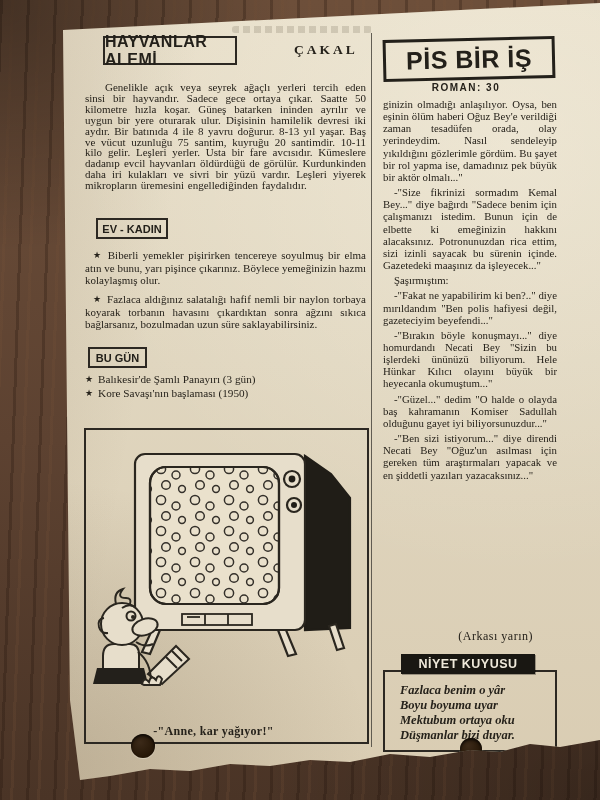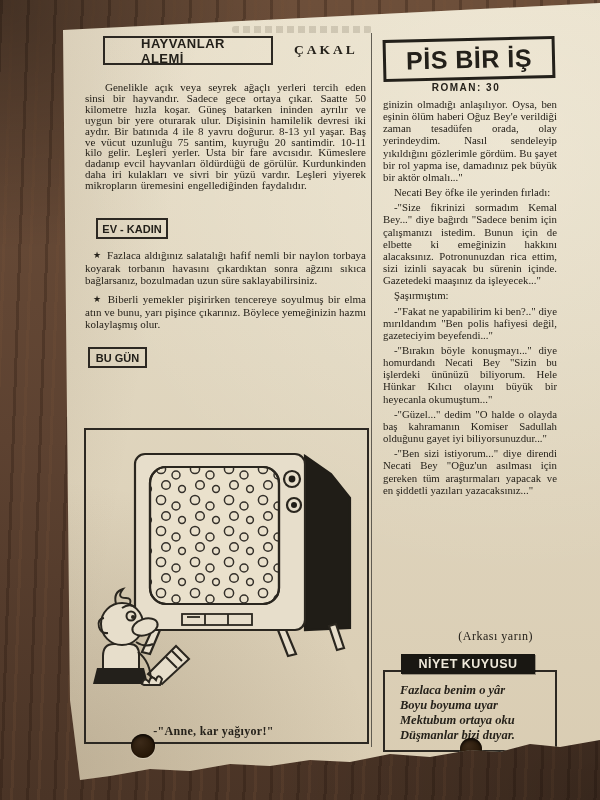--- a/index.html
+++ b/index.html
@@ -33,21 +33,21 @@
     border:2px solid #2c2822;background:transparent;
     font-family:"Liberation Sans","DejaVu Sans",sans-serif;font-weight:bold;
     display:flex;align-items:center;justify-content:center;
     color:#23201a;
   }
   .col-divider{left:371px;top:33px;width:1px;height:714px;background:#4a463e;opacity:.85;}
   .smudge{left:232px;top:26px;width:140px;height:7px;opacity:.22;border-radius:3px;
     background:repeating-linear-gradient(90deg,#6d6450 0 7px,transparent 7px 11px);}
 
   
-  .hay-box{left:103px;top:36px;width:130px;height:25px;font-size:13px;letter-spacing:.5px;padding-left:36px;}
+  .hay-box{left:103px;top:36px;width:130px;height:25px;font-size:16px;letter-spacing:.5px;}
   .cakal{left:266px;top:42px;width:120px;text-align:center;font-weight:bold;
     font-size:13.5px;letter-spacing:3px;}
   .article{left:85px;top:82px;width:281px;font-size:11px;line-height:10.9px;
     text-align:justify;text-indent:20px;word-spacing:1px;}
   .evkadin-box{left:96px;top:218px;width:68px;height:17px;font-size:11px;}
   .tips{left:85px;top:249px;width:281px;font-size:11px;line-height:12px;text-align:justify;}
   .tips p{margin:0 0 7px 0;text-indent:8px;}
   .star{font-size:9px;margin-right:5px;position:relative;top:-1px;}
   .bugun-box{left:88px;top:347px;width:55px;height:17px;font-size:11px;}
   .events{left:85px;top:373px;width:281px;font-size:11.2px;line-height:13px;}
@@ -96,26 +96,30 @@
     <span>HAYVANLAR ALEMİ</span>
   </div>
   <div class="block cakal">ÇAKAL</div>
 
   <div class="block article">Genelikle açık veya seyrek ağaçlı yerleri tercih eden sinsi bir hayvandır. Sadece gece ortaya çıkar. Saatte 50 kilometre hızla koşar. Güneş batarken ininden ayrılır ve uygun bir yere oturarak ulur. Dişisinin hamilelik devresi iki aydır. Bir batınıda 4 ile 8 yavru doğurur. 8-13 yıl yaşar. Baş ve vücut uzunluğu 75 santim, kuyruğu 20 santimdir. 10-11 kilo gelir. Leşleri yerler. Usta bir fare avcısıdır. Kümeslere dadanıp evcil hayvanları öldürdüğü de görülür. Kurdunkinden daha iri kulakları ve sivri bir yüzü vardır. Leşleri yiyerek mikropların üremesini engellediğinden faydalıdır.</div>
 
   <div class="block label-box evkadin-box">
     <span>EV - KADIN</span>
   </div>
   <div class="block tips">
+    <p><span class="star">★</span><span>Biberli yemekler pişirirken tencereye soyulmuş bir elma atın ve bunu, yarı pişince çıkarınız. Böylece yemeğinizin hazmı kolaylaşmış olur.</span></p>
     <p><span class="star">★</span><span>Fazlaca aldığınız salatalığı hafif nemli bir naylon torbaya koyarak torbanın havasını çıkardıktan sonra ağzını sıkıca bağlarsanız, bozulmadan uzun süre saklayabilirsiniz.</span></p>
-    <p><span class="star">★</span><span>Biberli yemekler pişirirken tencereye soyulmuş bir elma atın ve bunu, yarı pişince çıkarınız. Böylece yemeğinizin hazmı kolaylaşmış olur.</span></p>
   </div>
 
   <div class="block label-box bugun-box">
     <span>BU GÜN</span>
+  </div>
+  <div class="block events">
+    <div><span class="star">★</span><span>Balıkesir'de Şamlı Panayırı (3 gün)</span></div>
+    <div><span class="star">★</span><span>Kore Savaşı'nın başlaması (1950)</span></div>
   </div>
 
   <div class="block cartoon-frame">
     <svg width="277" height="262" viewBox="0 0 277 262">
       <g stroke="#2a261f" stroke-width="2.2" fill="none">
 
         <polygon points="219,24 245,42 264,66 264,196 219,198" fill="#201d17" stroke="#201d17"></polygon>
 
         <rect x="49" y="22" width="170" height="176" rx="10" fill="#e7decb"></rect>
 
@@ -170,21 +174,20 @@
     <div class="caption">-"Anne, kar yağıyor!"</div>
   </div>
 
   <div class="block label-box serial-box">
     <span>PİS BİR İŞ</span>
   </div>
   <div class="block roman">ROMAN: 30</div>
 
   <div class="block serial-text">
     <p class="noindent">ginizin olmadığı anlaşılıyor. Oysa, ben eşinin ölüm haberi Oğuz Bey'e verildiği zaman tesadüfen orada, olay yerindeydim. Nasıl sendeleyip yıkıldığını gözlerimle gördüm. Bu şayet bir rol yapma ise, damadınız pek büyük bir aktör olmalı..."</p>
-    <p>Necati Bey öfke ile yerinden fırladı:</p>
     <p>-"Size fikrinizi sormadım Kemal Bey..." diye bağırdı "Sadece benim için çalışmanızı istedim. Bunun için de elbette ki emeğinizin hakkını alacaksınız. Potronunuzdan rica ettim, sizi izinli sayacak bu sürenin içinde. Gazetedeki maaşınız da işleyecek..."</p>
     <p>Şaşırmıştım:</p>
     <p>-"Fakat ne yapabilirim ki ben?.." diye mırıldandım "Ben polis hafiyesi değil, gazeteciyim beyefendi..."</p>
     <p>-"Bırakın böyle konuşmayı..." diye homurdandı Necati Bey "Sizin bu işlerdeki ününüzü biliyorum. Hele Hünkar Kılıcı olayını büyük bir heyecanla okumuştum..."</p>
     <p>-"Güzel..." dedim "O halde o olayda baş kahramanın Komiser Sadullah olduğunu gayet iyi biliyorsunuzdur..."</p>
     <p>-"Ben sizi istiyorum..." diye direndi Necati Bey "Oğuz'un asılması için gereken tüm araştırmaları yapacak ve en şiddetli yazıları yazacaksınız..."</p>
   </div>
   <div class="block arkasi">(Arkası yarın)</div>
 
   <div class="block niyet-bar">NİYET KUYUSU</div>

